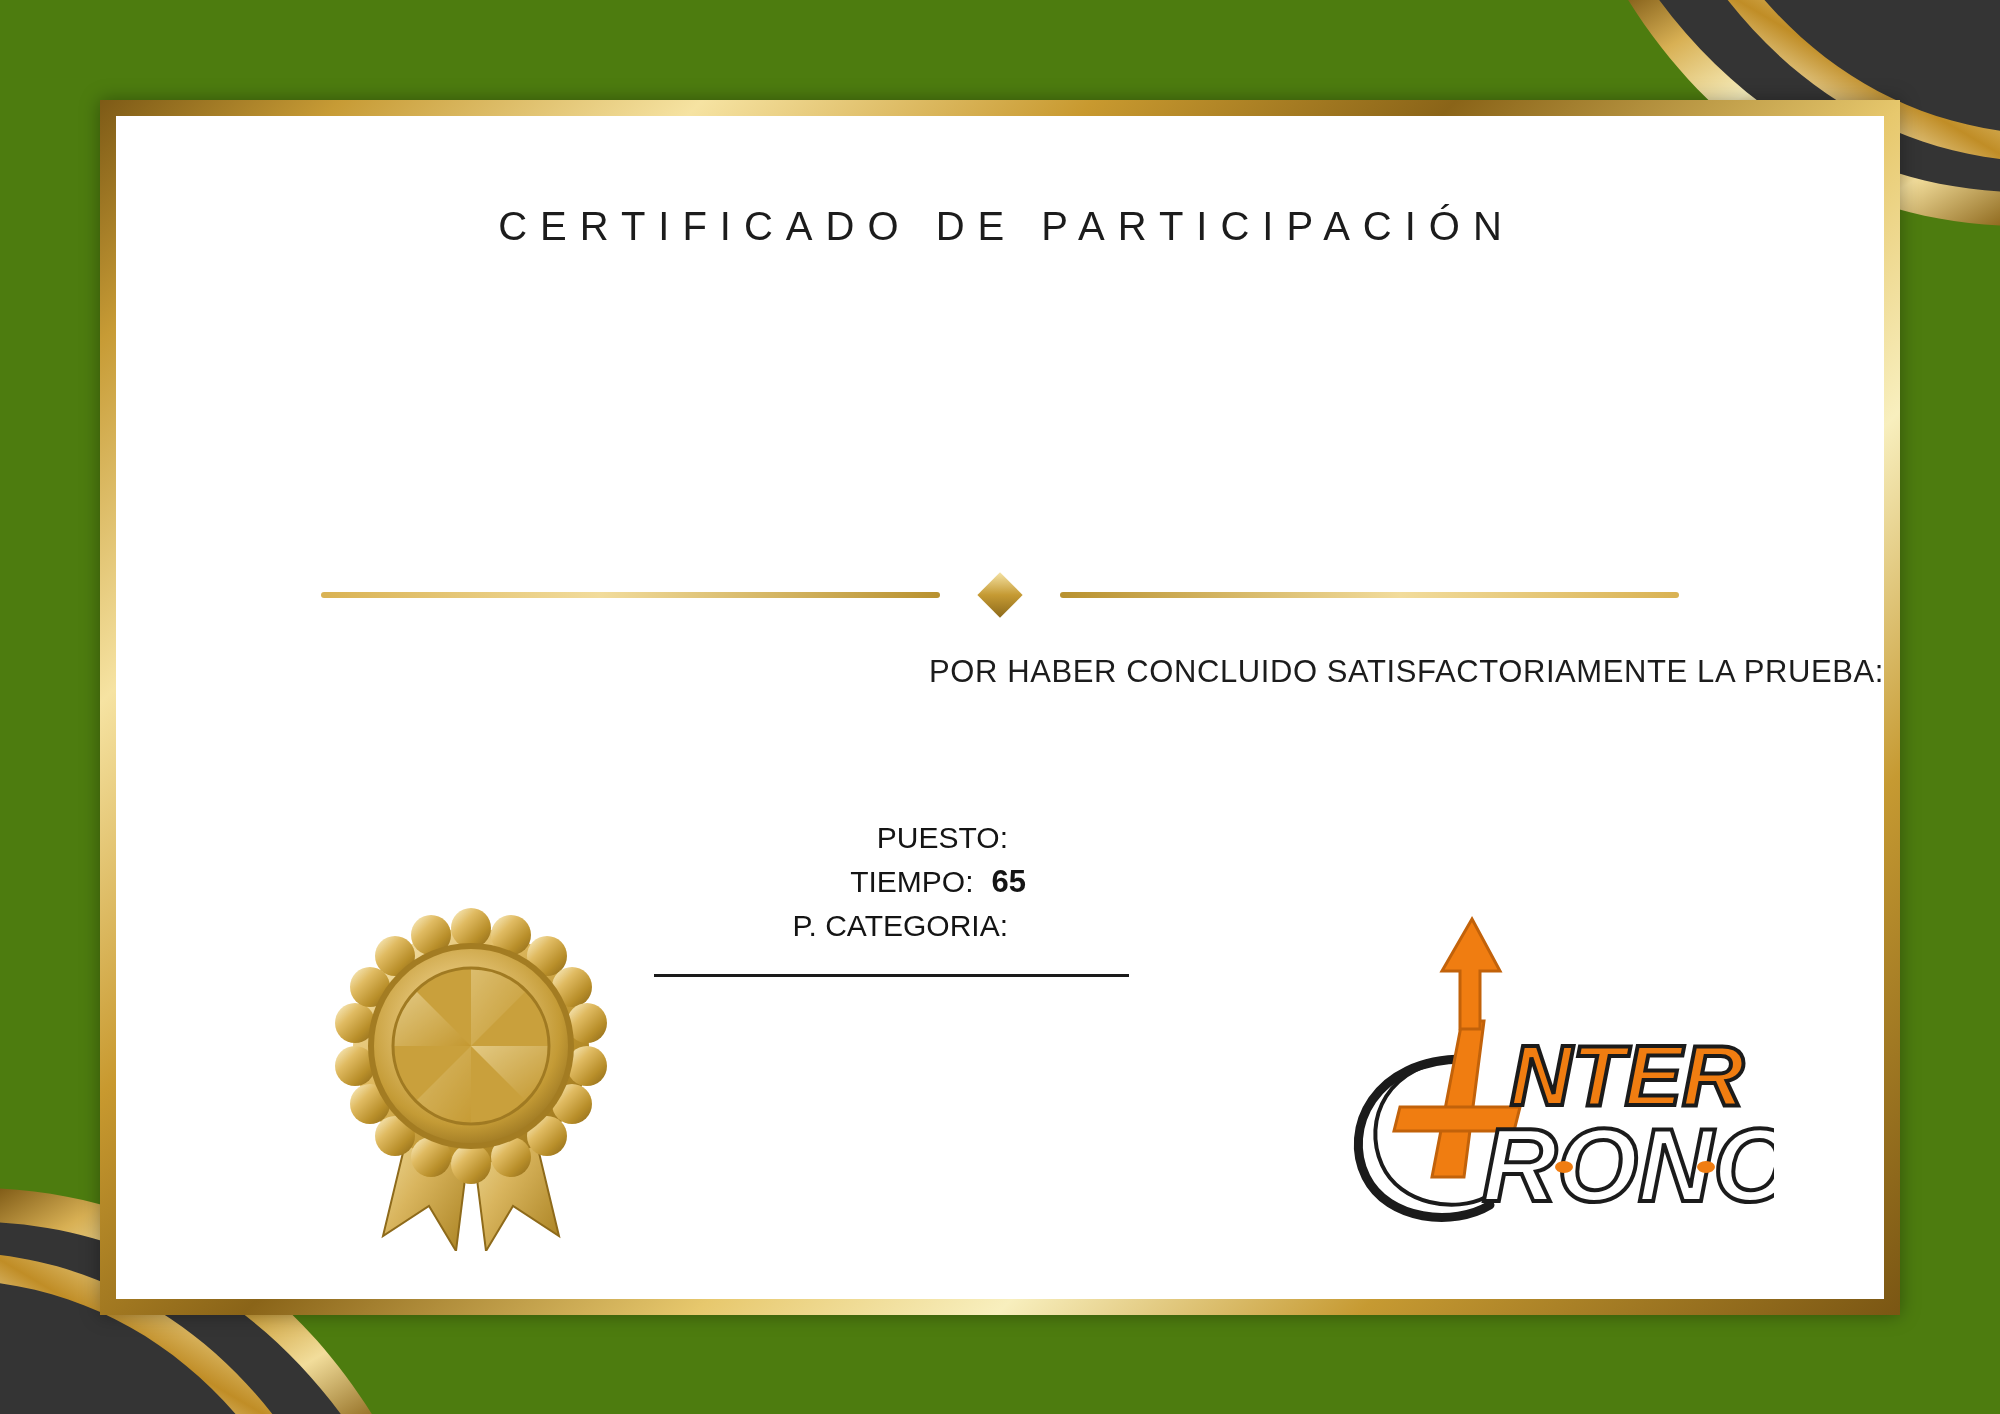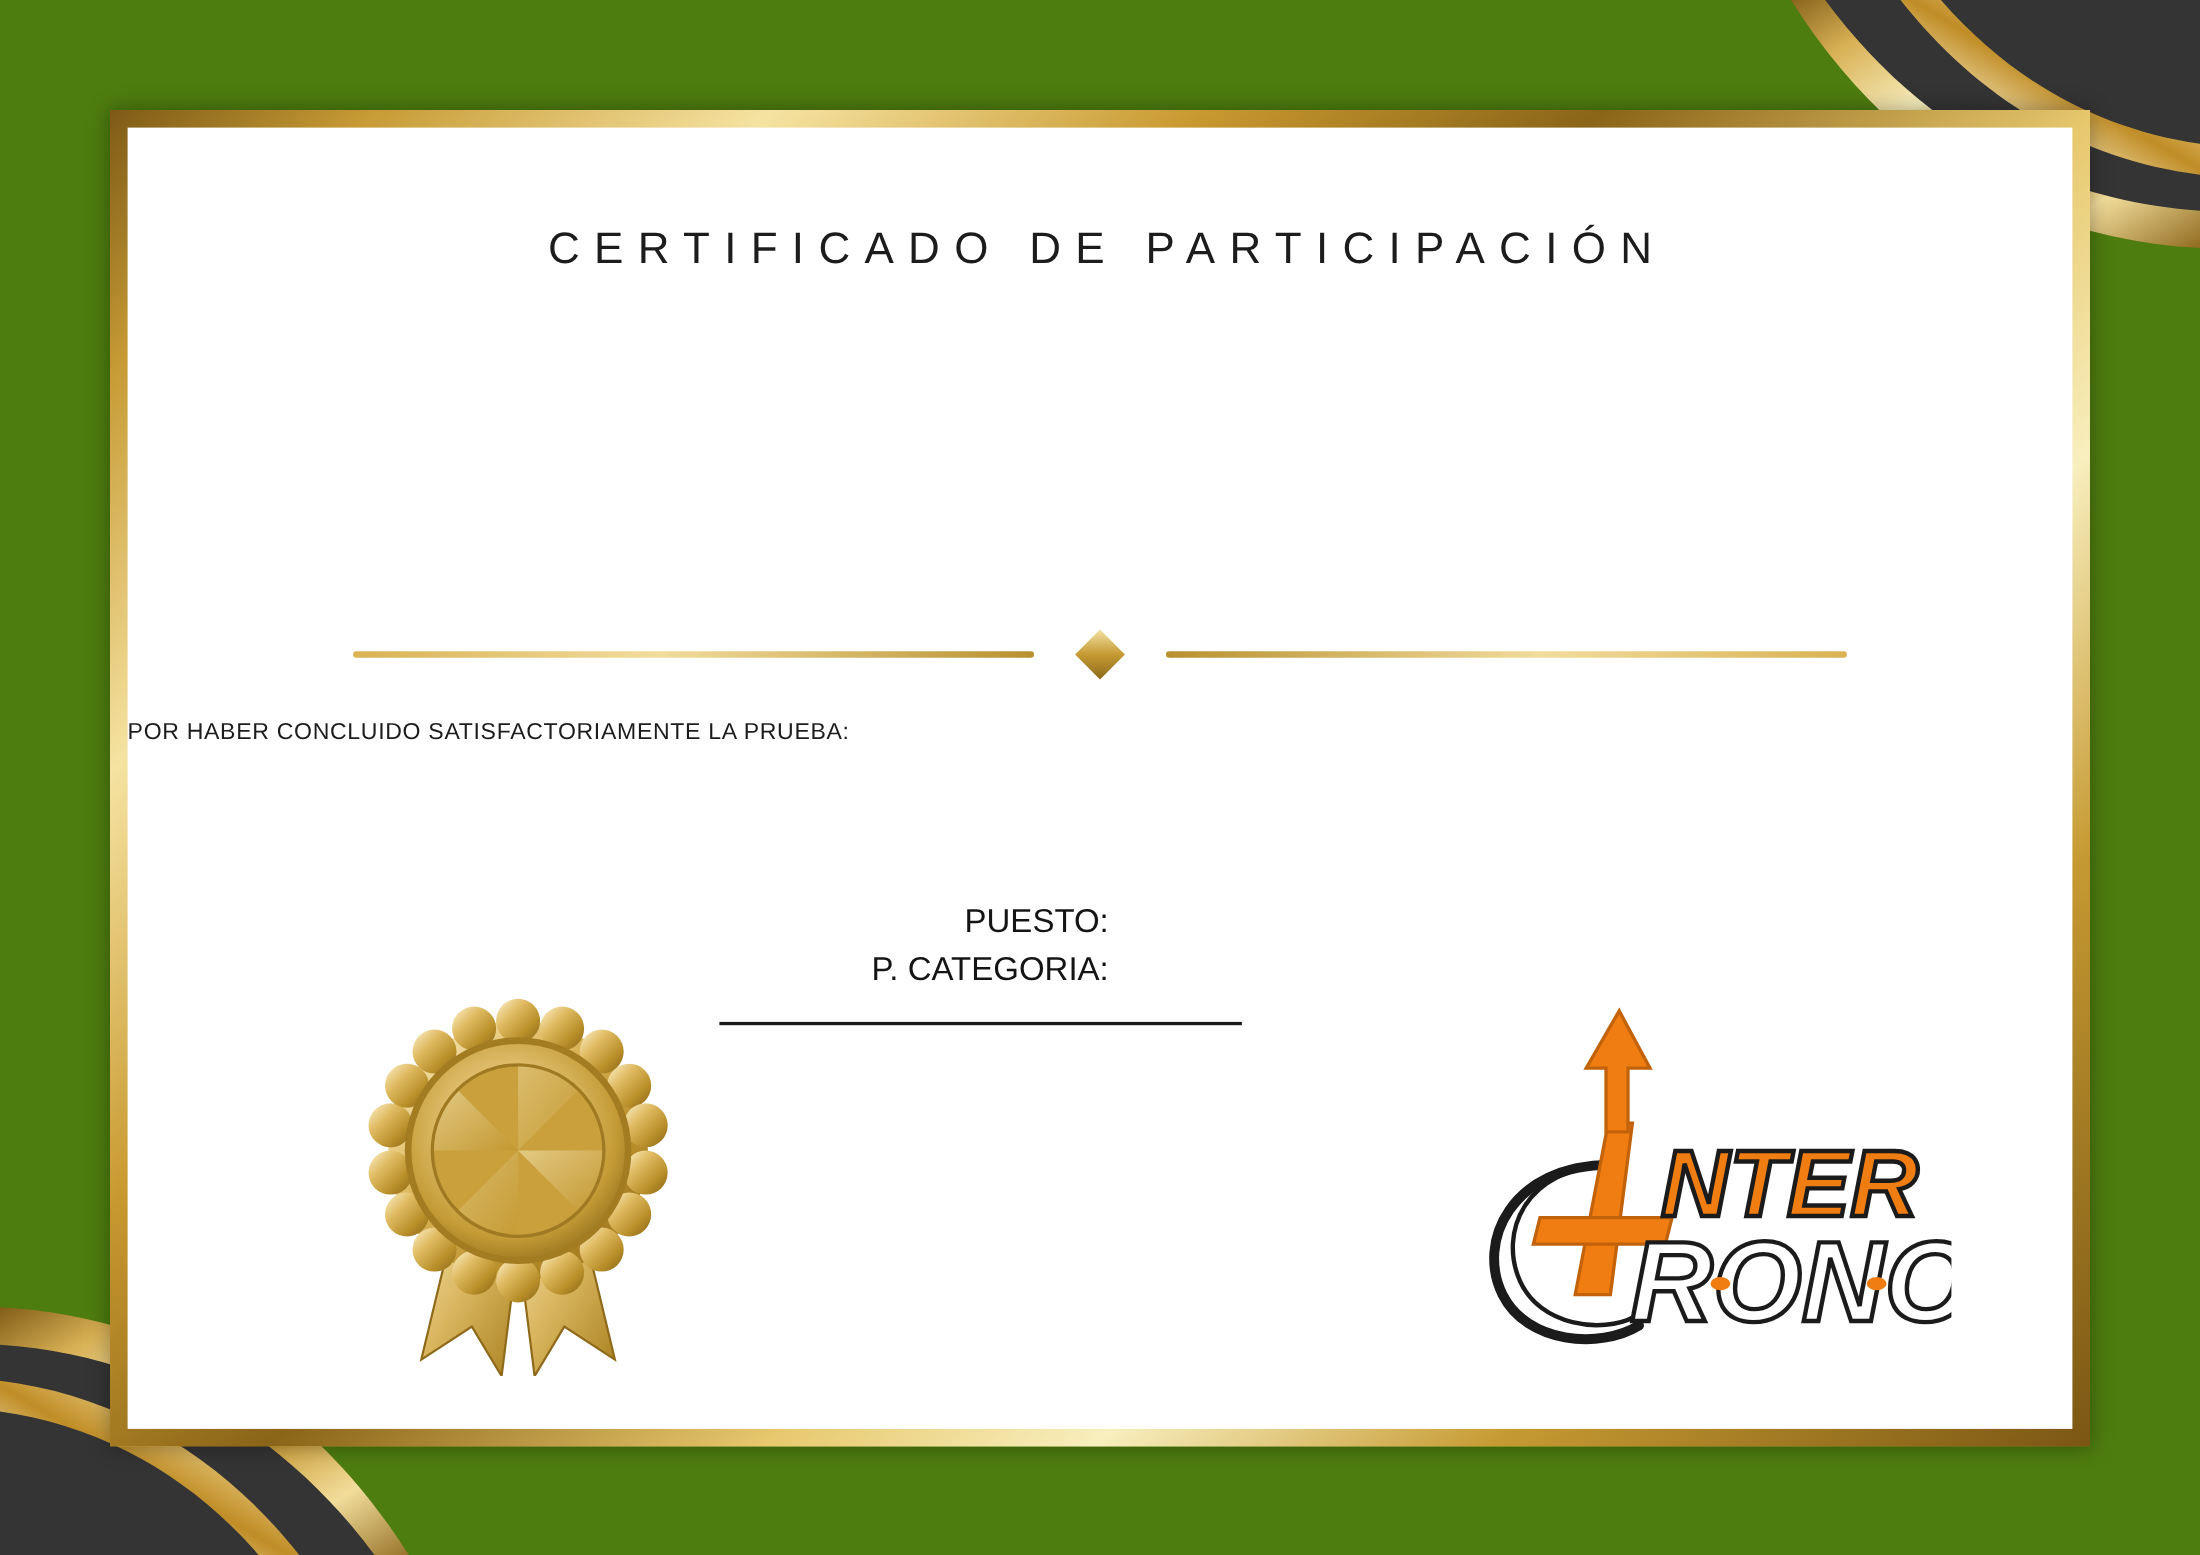--- a/index.html
+++ b/index.html
@@ -109,22 +109,22 @@
     transform: rotate(45deg);
     background: linear-gradient(135deg, #f4e2a4 0%, #c59a33 50%, #8d6a1b 100%);
   }
 
   
   .subtitle {
     position: absolute;
     top: 538px;
     left: 0;
     right: 0;
-    text-align: left;
-    font-size: 21px;
+    text-align: right;
+    font-size: 31px;
     letter-spacing: 0.6px;
     color: #1c1c1c;
   }
 
   
   .fields {
     position: absolute;
     left: 520px;
     top: 700px;
     width: 590px;
@@ -214,20 +214,24 @@
         <div class="diamond"></div>
         <div class="bar right"></div>
       </div>
 
       <div class="subtitle">POR HABER CONCLUIDO SATISFACTORIAMENTE LA PRUEBA:</div>
 
       <div class="fields">
         <div class="field-row">
           <span class="field-label">PUESTO:</span>
           <span class="field-value"></span>
+        </div>
+        <div class="field-row">
+          <span class="field-label">TIEMPO:</span>
+          <span class="field-value">65</span>
         </div>
         <div class="field-row">
           <span class="field-label">P. CATEGORIA:</span>
           <span class="field-value"></span>
         </div>
         <div class="field-underline"></div>
       </div>
 
       <svg class="rosette" viewBox="0 0 300 345">
         <defs>

